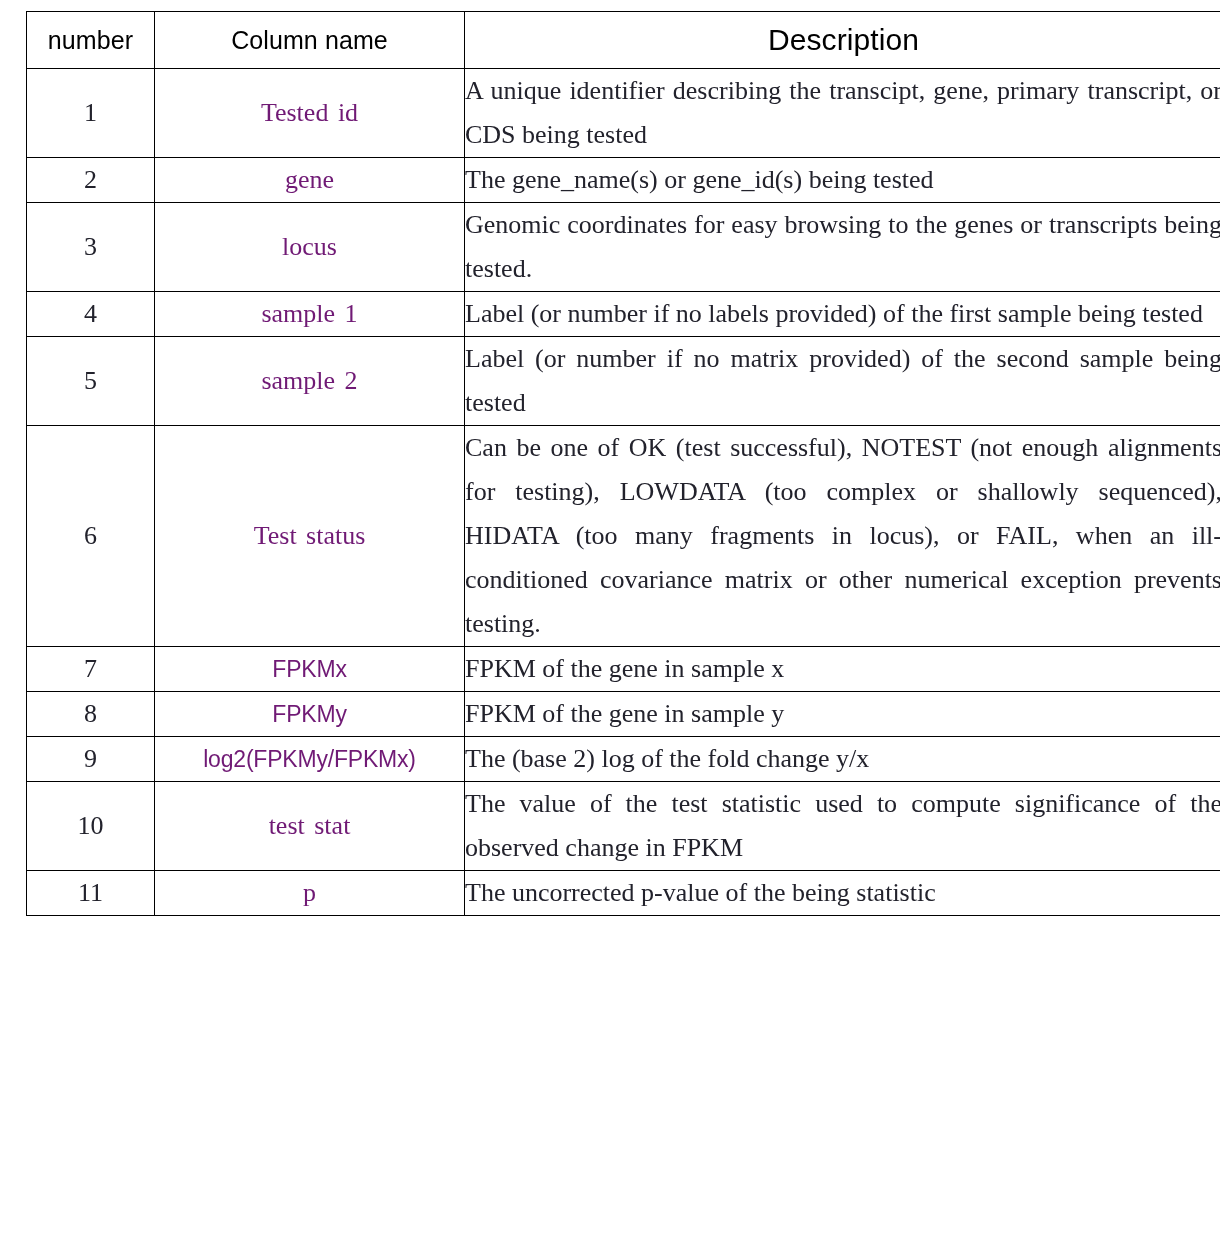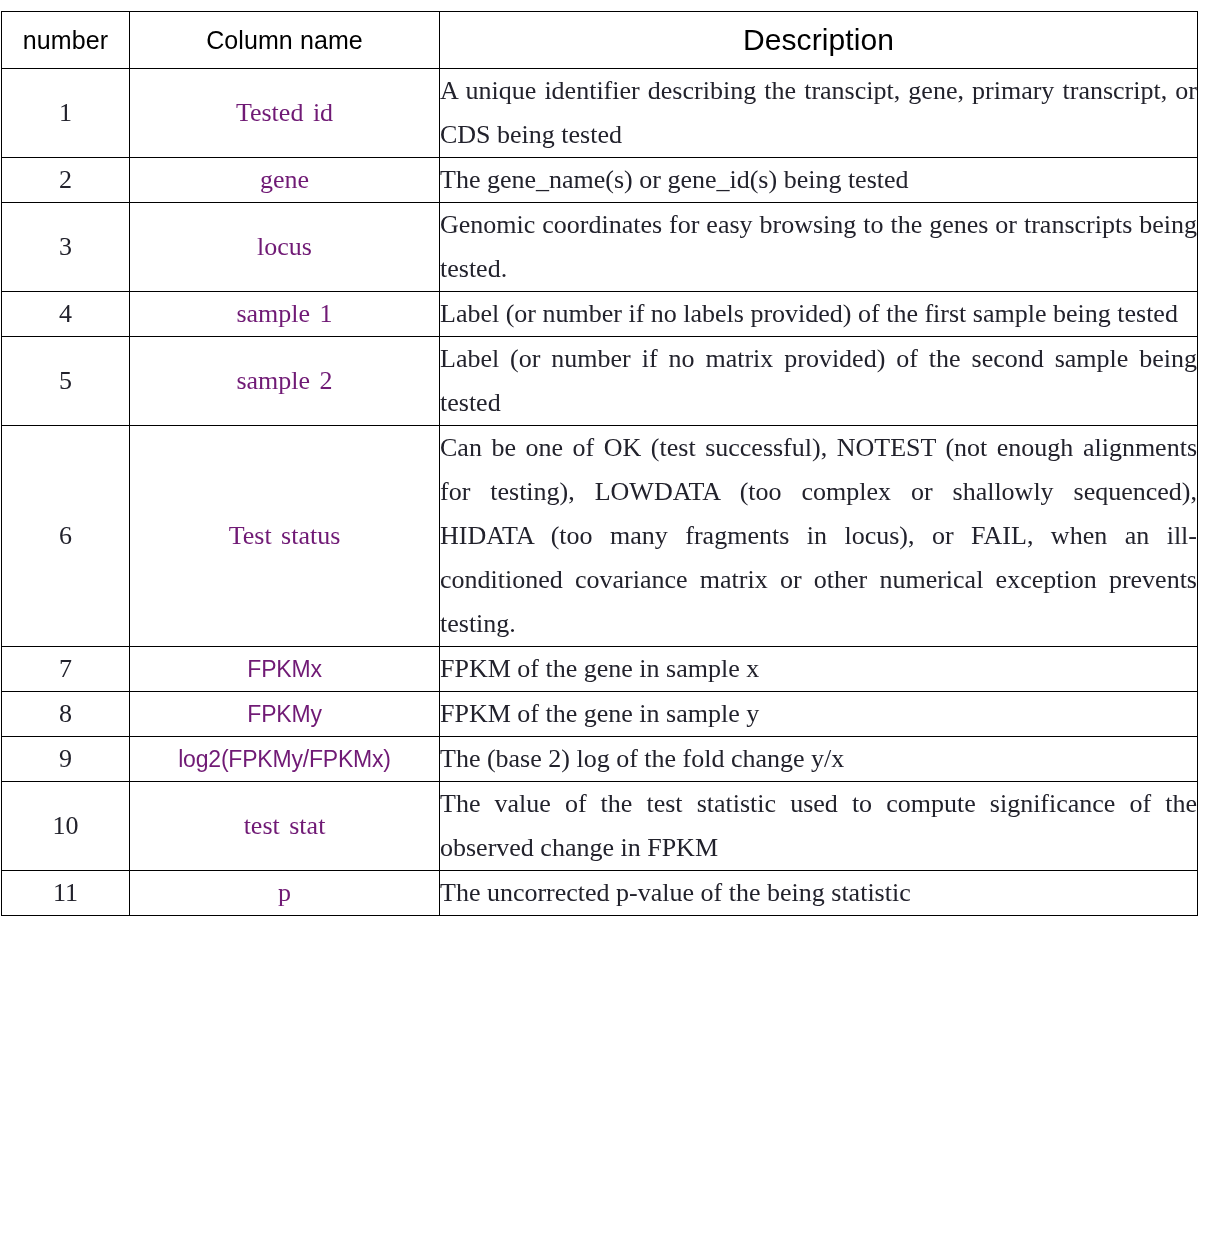--- a/index.html
+++ b/index.html
@@ -13,21 +13,21 @@
     height: 1258px;
     font-family: "Liberation Serif", "DejaVu Serif", serif;
     color: #1a1a22;
     -webkit-font-smoothing: antialiased;
   }
   .page {
     position: relative;
     width: 1220px;
     height: 1258px;
     box-sizing: border-box;
-    padding: 11px 13px 10px 1px;
+    padding: 11px 13px 10px 26px;
   }
   table.spec-table {
     width: 1196px;
     border-collapse: collapse;
     table-layout: fixed;
     border: 1.6px solid #000000;
   }
   table.spec-table col.col-number  { width: 128px; }
   table.spec-table col.col-name    { width: 310px; }
   table.spec-table col.col-desc    { width: 758px; }

